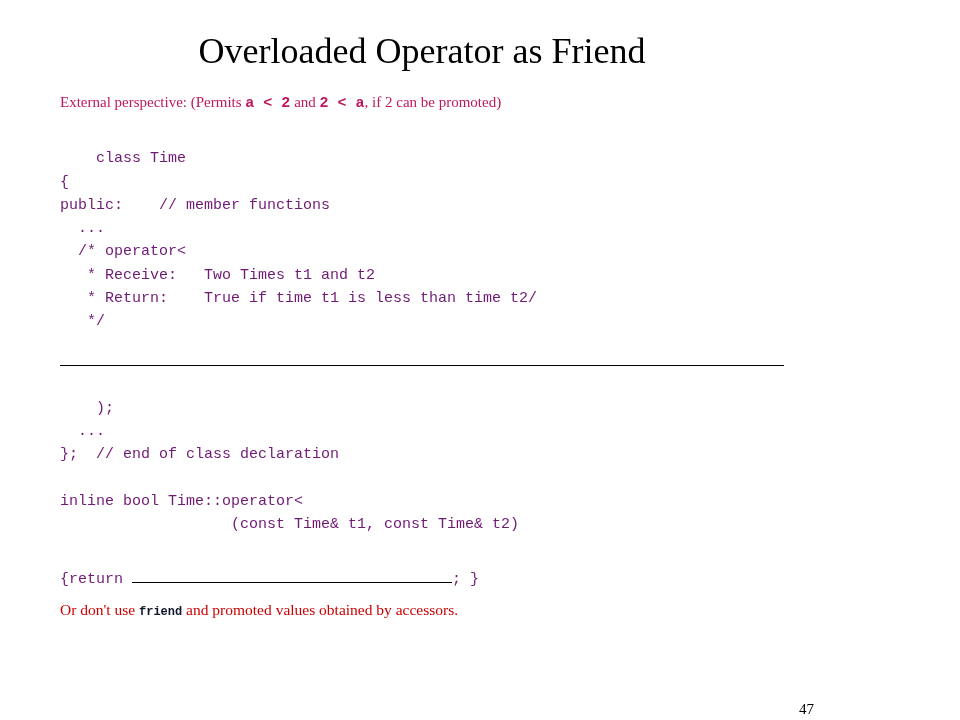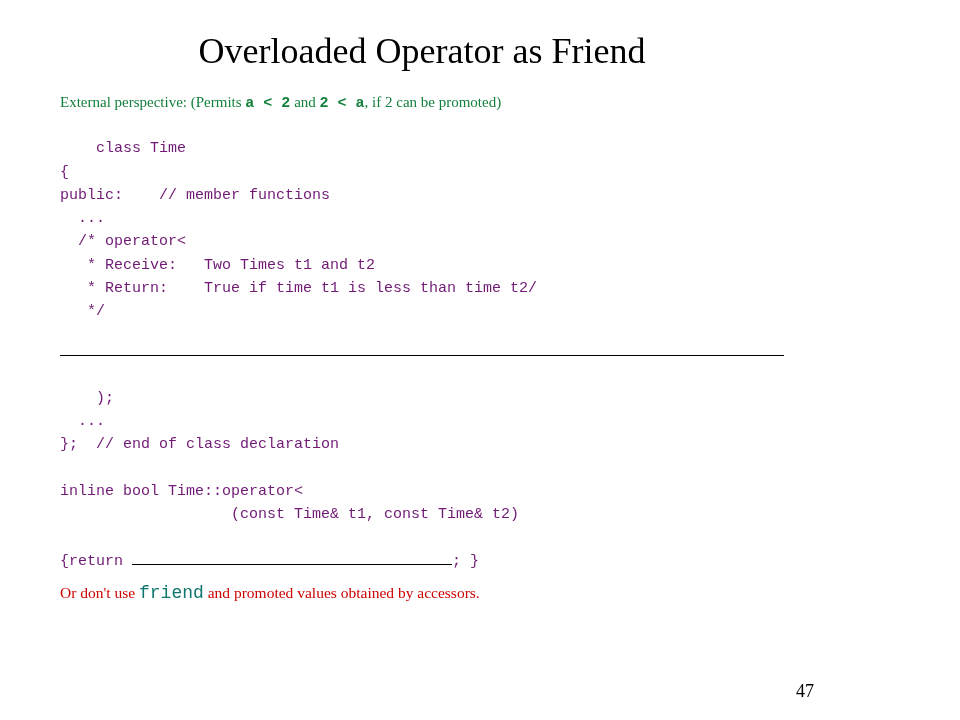--- a/index.html
+++ b/index.html
@@ -21,22 +21,22 @@
     .title {
       text-align: center;
       font-size: 36px;
       font-weight: normal;
       color: #000000;
       margin-bottom: 20px;
       font-family: Georgia, 'Times New Roman', serif;
     }
     .intro-text {
       font-size: 15px;
-      color: #15803d;
-      margin-bottom: 0;
+      color: #be185d;
+      margin-bottom: 10px;
       font-family: Georgia, 'Times New Roman', serif;
       line-height: 1.4;
     }
     .intro-text code {
       font-family: 'Courier New', Courier, monospace;
       font-size: 15px;
       font-weight: bold;
     }
     .code-block {
       font-family: 'Courier New', Courier, monospace;
@@ -51,29 +51,29 @@
       margin: 8px 0;
     }
     .bottom-note {
       font-size: 15.5px;
       color: #cc0000;
       margin-top: 10px;
       font-family: Georgia, 'Times New Roman', serif;
     }
     .bottom-note code {
       font-family: 'Courier New', Courier, monospace;
-      font-size: 18px;
-      font-weight: normal;
-      color: #0f766e;
+      font-size: 12px;
+      font-weight: bold;
+      color: #0f172a;
     }
     .page-number {
       position: absolute;
-      bottom: 18px;
+      bottom: 2px;
       right: 30px;
-      font-size: 18px;
+      font-size: 15px;
       color: #000000;
       font-family: Georgia, 'Times New Roman', serif;
     }
   </style>
 </head>
 <body>
 
 <div class="slide">
   <h1 class="title">Overloaded Operator as Friend</h1>
 
@@ -96,21 +96,21 @@
 
   <div class="code-block">
     <span>);
   ...
 };  // end of class declaration
 
 inline bool Time::operator&lt;
                    (const Time&amp; t1, const Time&amp; t2)</span>
   </div>
 
-  <div class="code-block" style="display:flex; align-items:baseline; margin-top:0;text-align:center;">
+  <div class="code-block" style="display:flex; align-items:baseline; margin-top:8px;text-align:center;">
     <span style="white-space:pre;">{return </span><span style="display:inline-block; border-bottom: 1.5px solid #000; width: 320px; margin-bottom: 2px;"></span><span style="white-space:pre;">; }</span>
   </div>
 
   <p class="bottom-note">
     <span>Or don't use </span><code>friend</code><span> and promoted values obtained by accessors.</span>
   </p>
 
   <div class="page-number">47</div>
 </div>
 

